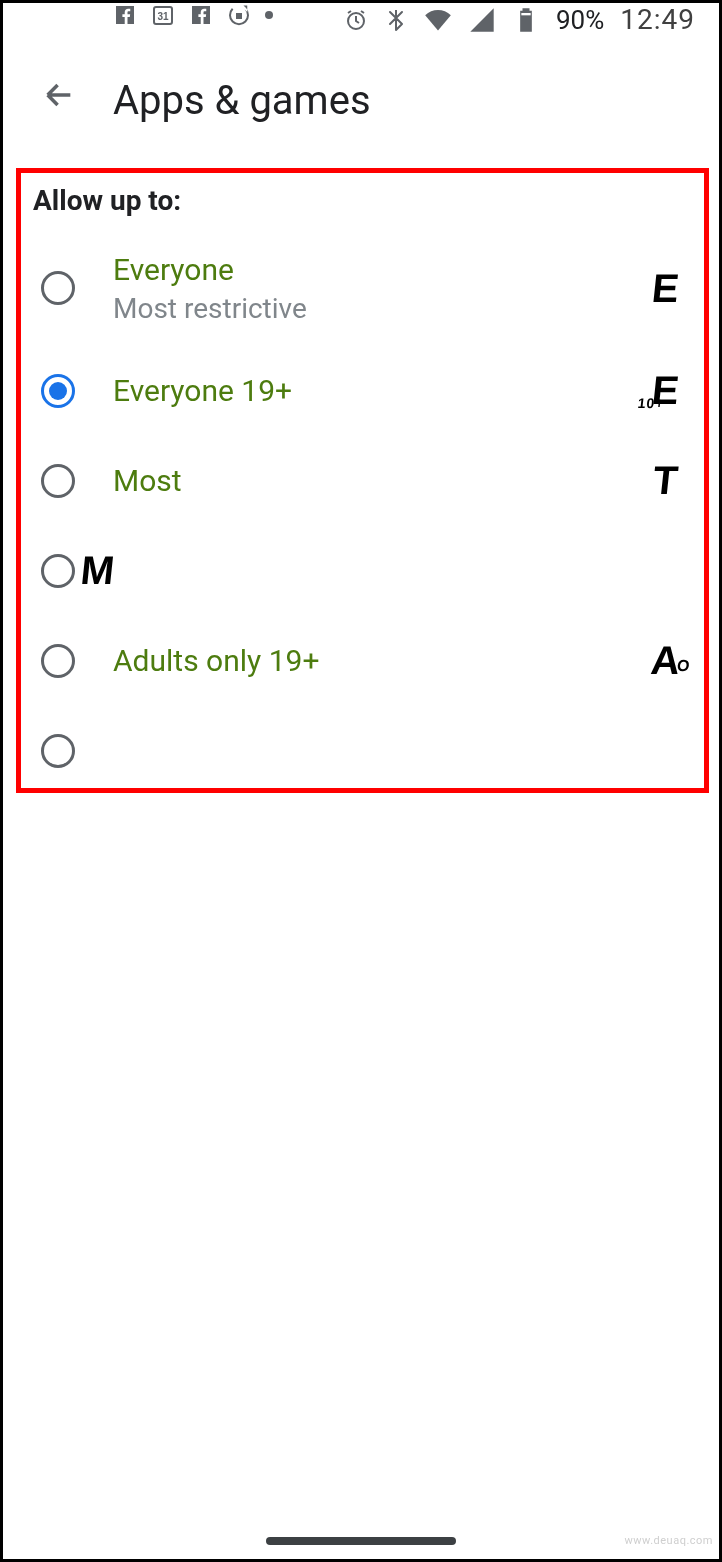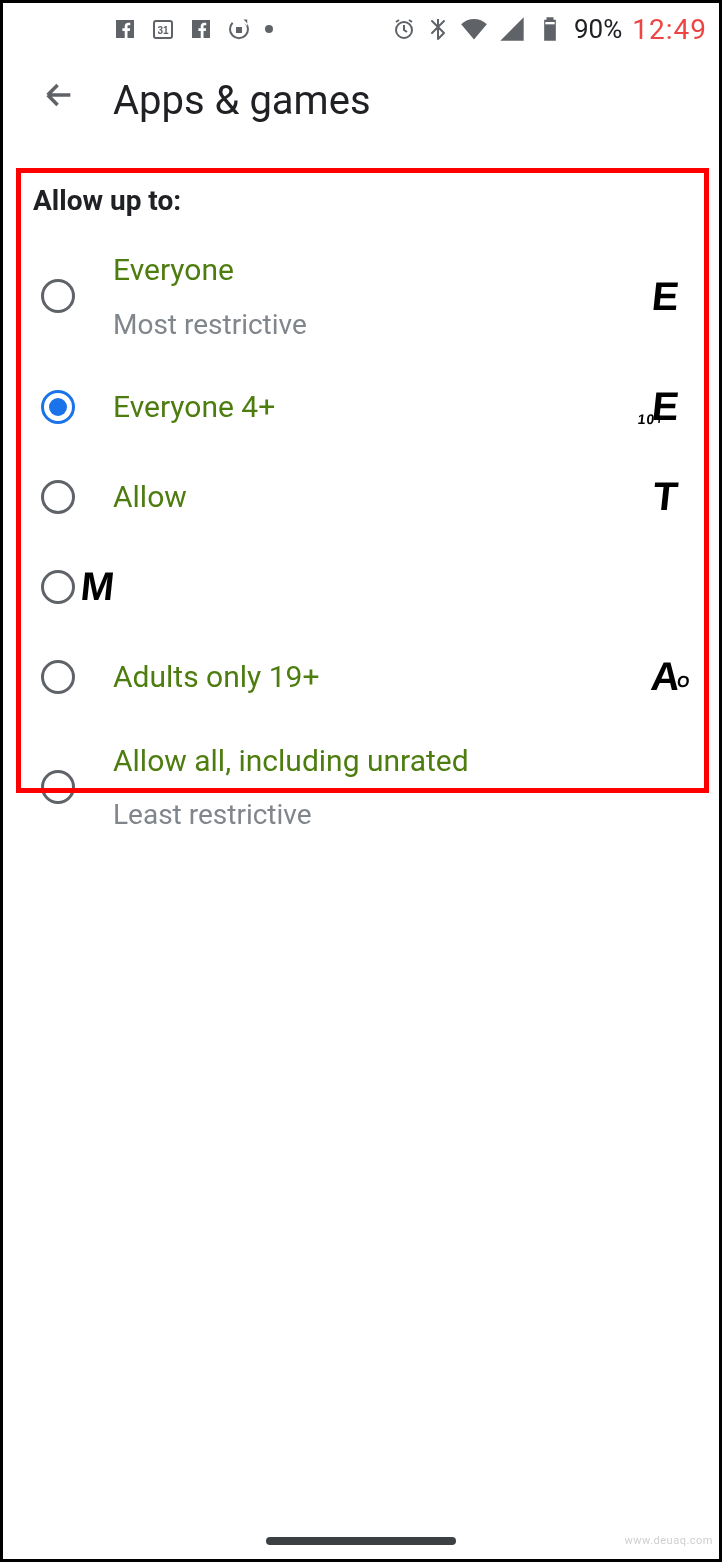--- a/index.html
+++ b/index.html
@@ -10,29 +10,29 @@
     height: 1562px;
     background: #fff;
     color: #202124;
     position: relative;
     border: 3px solid #000;
   }
   
   .status-bar {
     height: 52px;
     display: flex;
-    align-items: center;
-    padding: 0 12px 0 110px;
+    align-items: flex-start;
+    padding: 0 24px 0 110px;
     font-size: 28px;
     color: #5f6368;
   }
   .status-left { display: flex; align-items: center; gap: 14px; }
-  .status-right { margin-left: auto; display: flex; align-items: center; gap: 10px; }
+  .status-right { margin-left: auto; display: flex; align-items: center; gap: 16px; }
   .status-right .batt-text { font-size: 26px; color: #202124; }
-  .status-right .clock { font-size: 28px; color: #ef4444; letter-spacing: 1px; }
+  .status-right .clock { font-size: 28px; color: #404040; letter-spacing: 1px; }
   .ic { width: 24px; height: 24px; fill: #5f6368; display:block; }
   .ic-lg { width: 28px; height: 28px; }
   .dot { width: 8px; height: 8px; border-radius: 50%; background:#5f6368; }
   
   .app-bar {
     display: flex;
     align-items: flex-start;
     padding: 22px 24px 26px 38px;
     gap: 36px;
   }
@@ -76,21 +76,21 @@
     content: "";
     position: absolute;
     left: 50%; top: 50%;
     width: 18px; height: 18px;
     background: #1a73e8;
     border-radius: 50%;
     transform: translate(-50%,-50%);
   }
   .opt-text { margin-left: 38px; flex: 1; }
   .opt-label { font-size: 30px; color: #4d7c0f; line-height: 1.25; }
-  .opt-sub   { font-size: 28px; color: #80868b; line-height: 1.25; margin-top: 18px; }
+  .opt-sub   { font-size: 28px; color: #80868b; line-height: 1.25; margin-top: 2px; }
   .rating-badge {
     width: 46px; text-align: center;
     font-family: Impact, "Arial Black", sans-serif;
     font-weight: 900;
     font-size: 40px;
     color: #000;
     transform: skewX(-6deg);
     letter-spacing: 1px;
     position: relative;
   }
@@ -184,32 +184,32 @@
       <div class="opt-text">
         <div class="opt-label">Everyone</div>
         <div class="opt-sub">Most restrictive</div>
       </div>
       <div class="rating-badge">E</div>
     </li>
 
     <li class="option">
       <span class="radio selected"></span>
       <div class="opt-text">
-        <div class="opt-label">Everyone 4+</div>
+        <div class="opt-label">Everyone 19+</div>
       </div>
       <div class="rating-badge e10">
         <span>E</span>
         <span class="sub">10+</span>
       </div>
     </li>
 
     <li class="option">
       <span class="radio"></span>
       <div class="opt-text">
-        <div class="opt-label">Allow</div>
+        <div class="opt-label">Most</div>
       </div>
       <div class="rating-badge">T</div>
     </li>
 
     <li class="option">
       <span class="radio"></span>
       <div class="rating-badge">M</div>
     </li>
 
     <li class="option">
@@ -218,24 +218,20 @@
         <div class="opt-label">Adults only 19+</div>
       </div>
       <div class="rating-badge ao">
         <span>A</span>
         <span class="sub">O</span>
       </div>
     </li>
 
     <li class="option">
       <span class="radio"></span>
-      <div class="opt-text">
-        <div class="opt-label">Allow all, including unrated</div>
-        <div class="opt-sub">Least restrictive</div>
-      </div>
     </li>
   </ul>
 </div>
 
 <div class="highlight"></div>
 
 <div class="nav-handle"></div>
 <div class="watermark">www.deuaq.com</div>
 
 </body></html>

